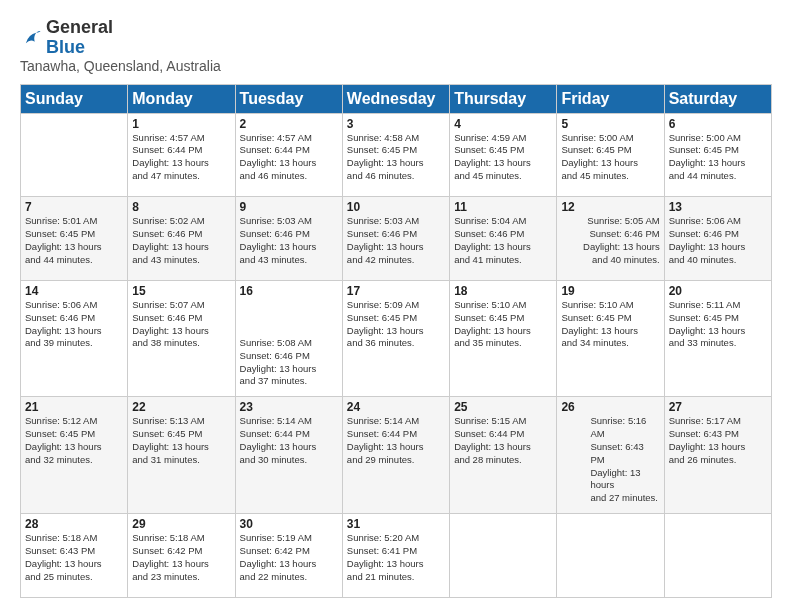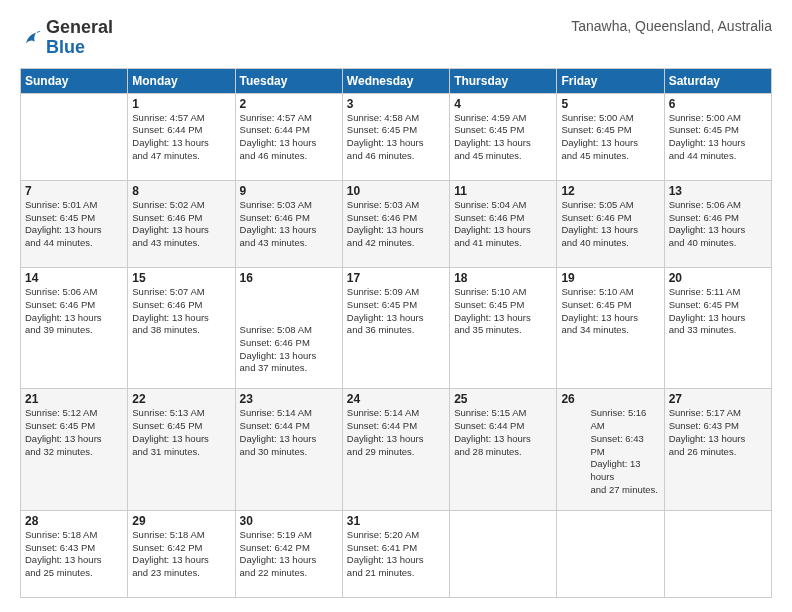--- a/index.html
+++ b/index.html
@@ -15,20 +15,21 @@
       height: 612px;
       padding: 18px 20px 14px 20px;
       display: flex;
       flex-direction: column;
     }
     .header {
       display: flex;
       align-items: flex-start;
       justify-content: space-between;
       margin-bottom: 10px;
+      flex-direction: column;
     }
     .logo {
       display: flex;
       align-items: center;
       gap: 4px;
     }
     .logo-text {
       font-size: 18px;
       font-weight: bold;
       line-height: 1.1;
@@ -53,21 +54,21 @@
       color: #555;
     }
     .calendar-table {
       width: 100%;
       border-collapse: collapse;
       flex: 1;
     }
     .calendar-table th {
       background-color: #1a6aab;
       color: #fff;
-      font-size: 12px;
+      font-size: 16px;
       font-weight: bold;
       padding: 5px 4px;
       text-align: left;
       border: 1px solid #ccc;
     }
     .calendar-table td {
       border: 1px solid #ccc;
       vertical-align: top;
       padding: 3px 4px;
       width: calc(100% / 7);
@@ -206,21 +207,21 @@
           </td>
           <td>
             <span class="day-number">11</span>
             <div class="day-info" style="white-space: pre-line;">Sunrise: 5:04 AM
 Sunset: 6:46 PM
 Daylight: 13 hours
 and 41 minutes.</div>
           </td>
           <td>
             <span class="day-number">12</span>
-            <div class="day-info" style="white-space: pre-line;">Sunrise: 5:05 AM
+            <div class="day-info" style="white-space: pre-line; text-align: right;">Sunrise: 5:05 AM
 Sunset: 6:46 PM
 Daylight: 13 hours
 and 40 minutes.</div>
           </td>
           <td>
             <span class="day-number">13</span>
             <div class="day-info" style="white-space: pre-line;">Sunrise: 5:06 AM
 Sunset: 6:46 PM
 Daylight: 13 hours
 and 40 minutes.</div>

